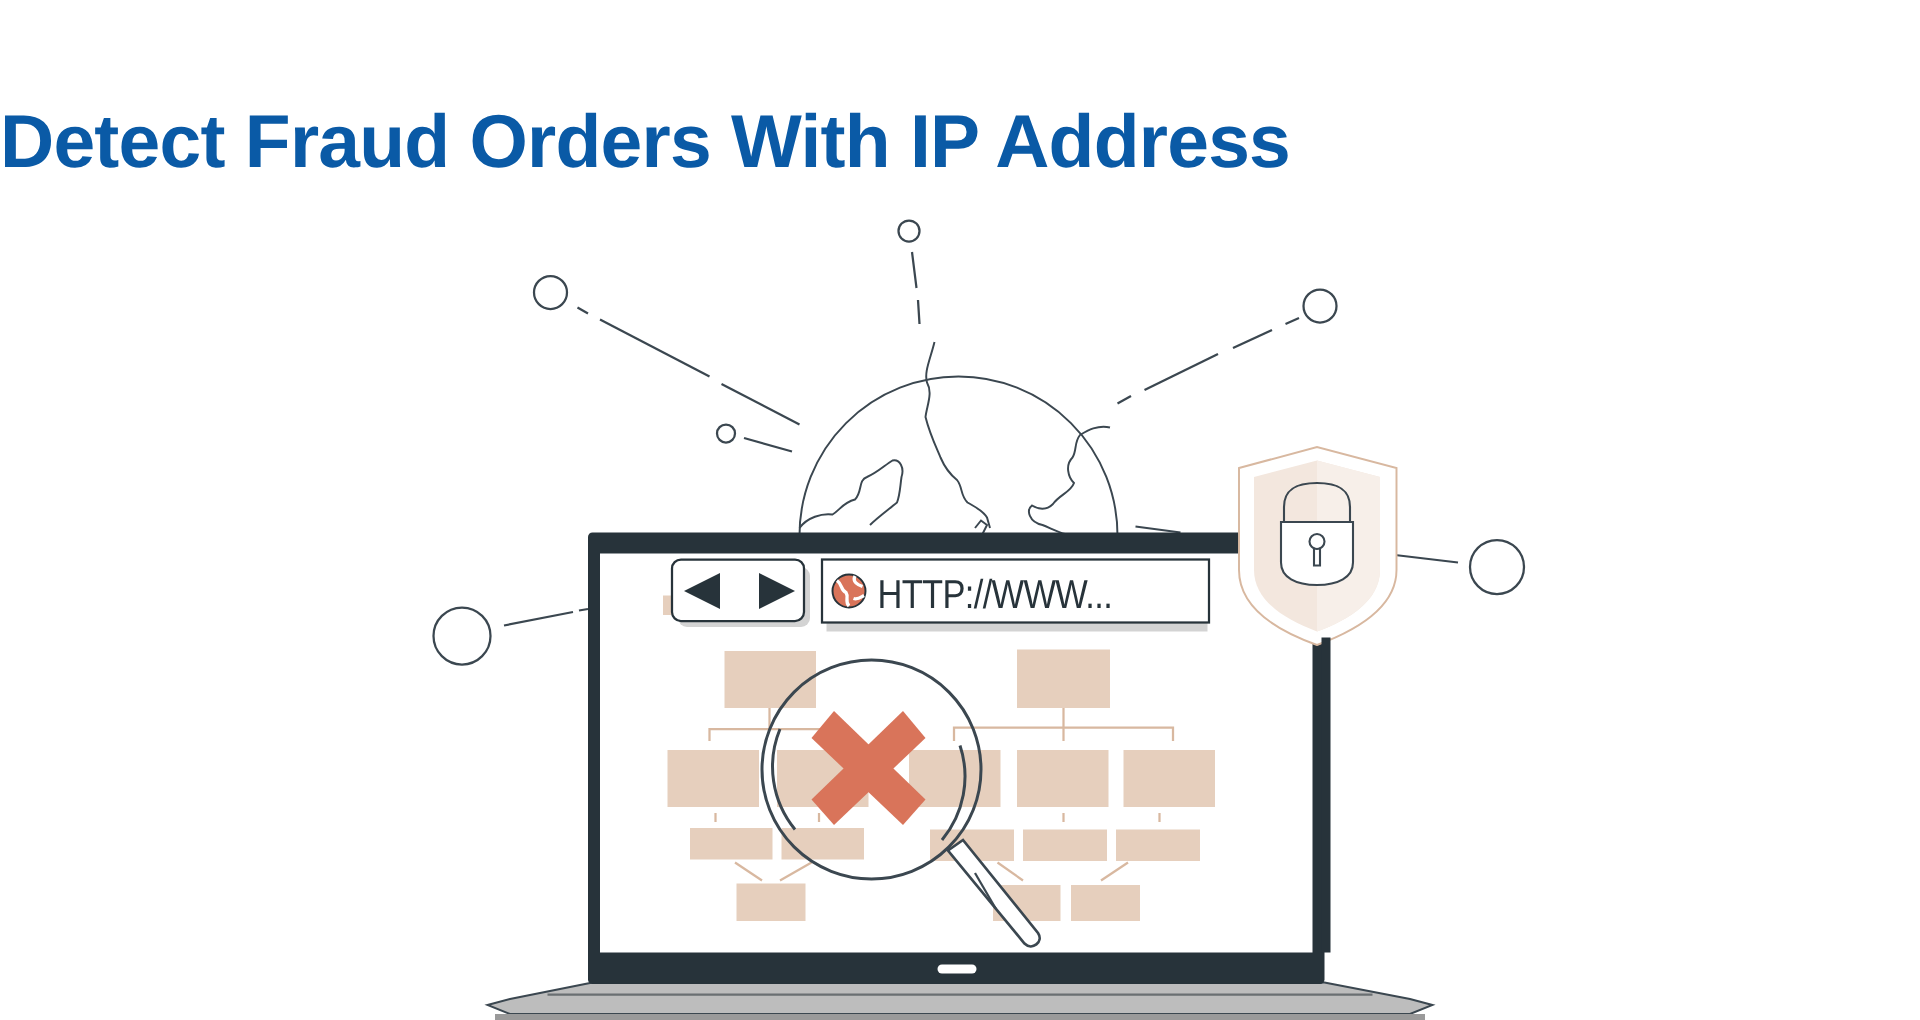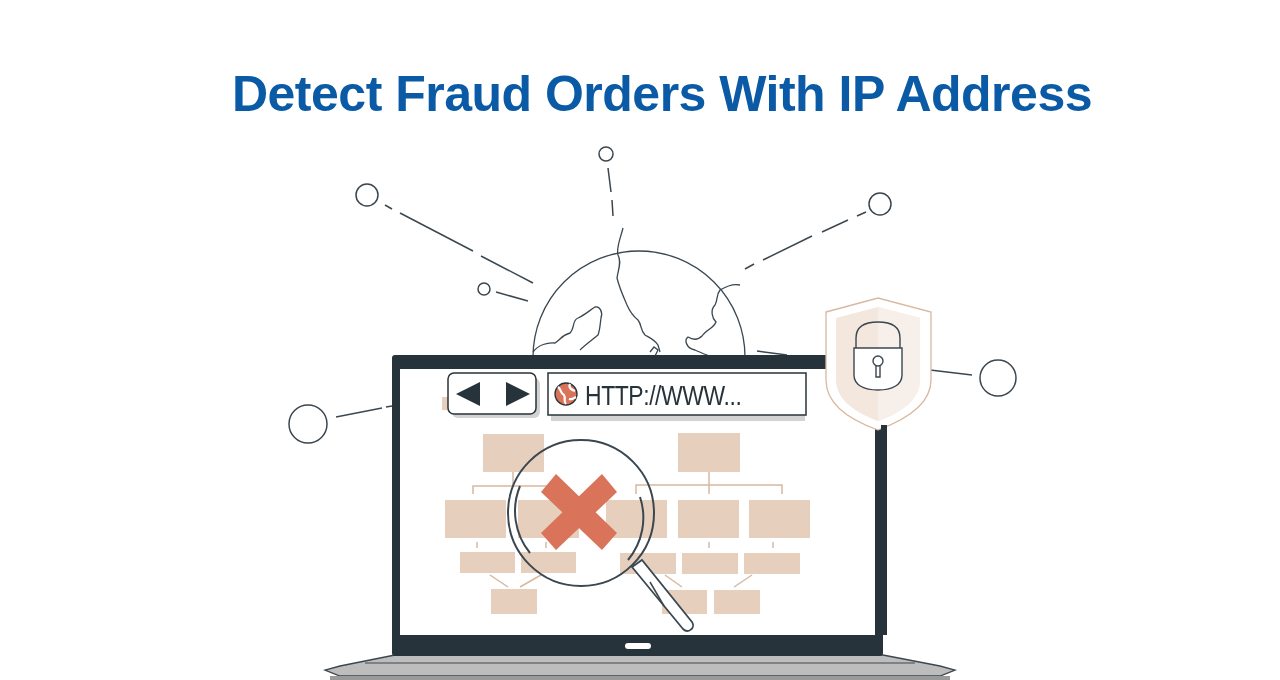--- a/index.html
+++ b/index.html
@@ -1,18 +1,18 @@
 <!DOCTYPE html>
 <html><head>
 <meta charset="utf-8">
 <style>
   html, body { margin: 0; padding: 0; background: #ffffff; }
   body { width: 1280px; height: 680px; overflow: hidden; position: relative; font-family: "Liberation Sans", sans-serif; }
   .title {
-    position: absolute; left: 0; top: 64px; width: 1092px; text-align: right;
+    position: absolute; left: 0; top: 64px; width: 1092px; text-align: left;
     font-family: "Liberation Sans", sans-serif; font-weight: 700; font-size: 50px;
     letter-spacing: -0.5px; line-height: 60px;
   }
   svg.art { position: absolute; left: 0; top: 0; }
   .url-text {
     position: absolute; left: 585px; top: 380px; font-family: "Liberation Sans", sans-serif;
     font-size: 27px; font-weight: 400; transform: scaleX(0.85); transform-origin: left center;
     line-height: 32px; letter-spacing: -0.5px;
   }
 </style>

